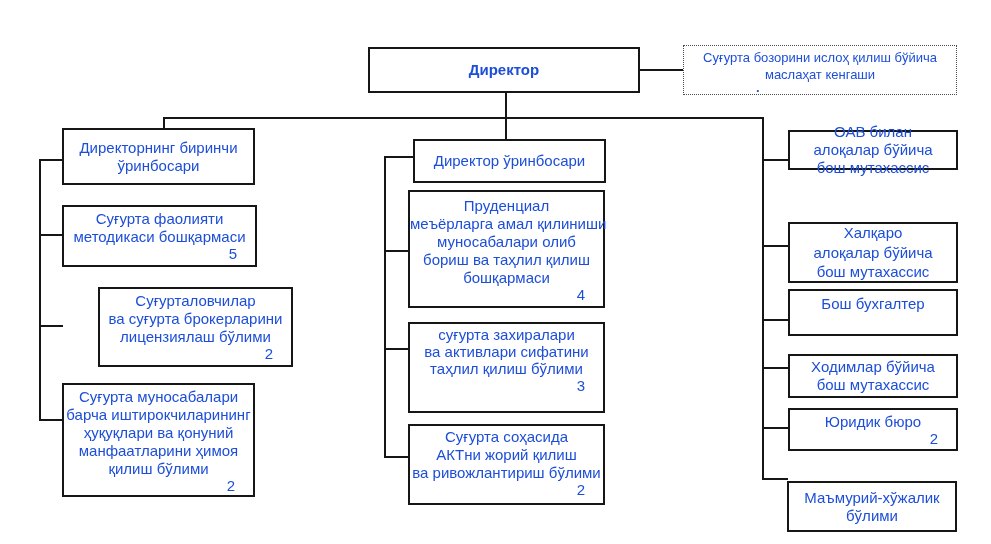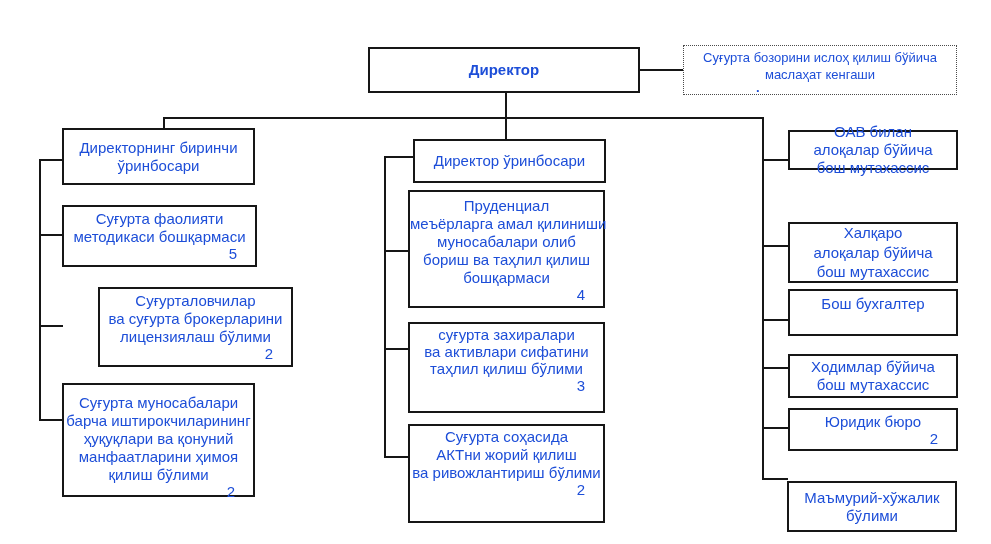--- a/index.html
+++ b/index.html
@@ -77,21 +77,21 @@
     <span class="count">5</span>
   </div>
 
   <div class="box topalign" style="left:62px;top:287px;width:195px;height:80px;padding-top:3px;margin-left:36px;">
     <span>Суғурталовчилар</span>
     <span>ва суғурта брокерларини</span>
     <span>лицензиялаш бўлими</span>
     <span class="count">2</span>
   </div>
 
-  <div class="box topalign" style="left:62px;top:383px;width:193px;height:114px;padding-top:9px;">
+  <div class="box topalign" style="left:62px;top:383px;width:193px;height:114px;padding-top:3px;">
     <span>Суғурта муносабалари</span>
     <span>барча иштирокчиларининг</span>
     <span>ҳуқуқлари ва қонуний</span>
     <span>манфаатларини ҳимоя</span>
     <span>қилиш бўлими</span>
     <span class="count">2</span>
   </div>
 
   <div class="box" style="left:413px;top:139px;width:193px;height:44px;">
     <span>Директор ўринбосари</span>
@@ -106,21 +106,21 @@
     <span class="count">4</span>
   </div>
 
   <div class="box topalign tight" style="left:408px;top:322px;width:197px;height:91px;padding-top:2px;">
     <span>суғурта захиралари</span>
     <span>ва активлари сифатини</span>
     <span>таҳлил қилиш бўлими</span>
     <span class="count">3</span>
   </div>
 
-  <div class="box topalign" style="left:408px;top:424px;width:197px;height:99px;padding-top:2px;">
+  <div class="box topalign" style="left:408px;top:424px;width:197px;height:81px;padding-top:2px;">
     <span>Суғурта соҳасида</span>
     <span>АКТни жорий қилиш</span>
     <span>ва ривожлантириш бўлими</span>
     <span class="count">2</span>
   </div>
 
   <div class="box" style="left:788px;top:130px;width:170px;height:40px;">
     <span>ОАВ билан</span>
     <span>алоқалар бўйича</span>
     <span>бош мутахассис</span>

